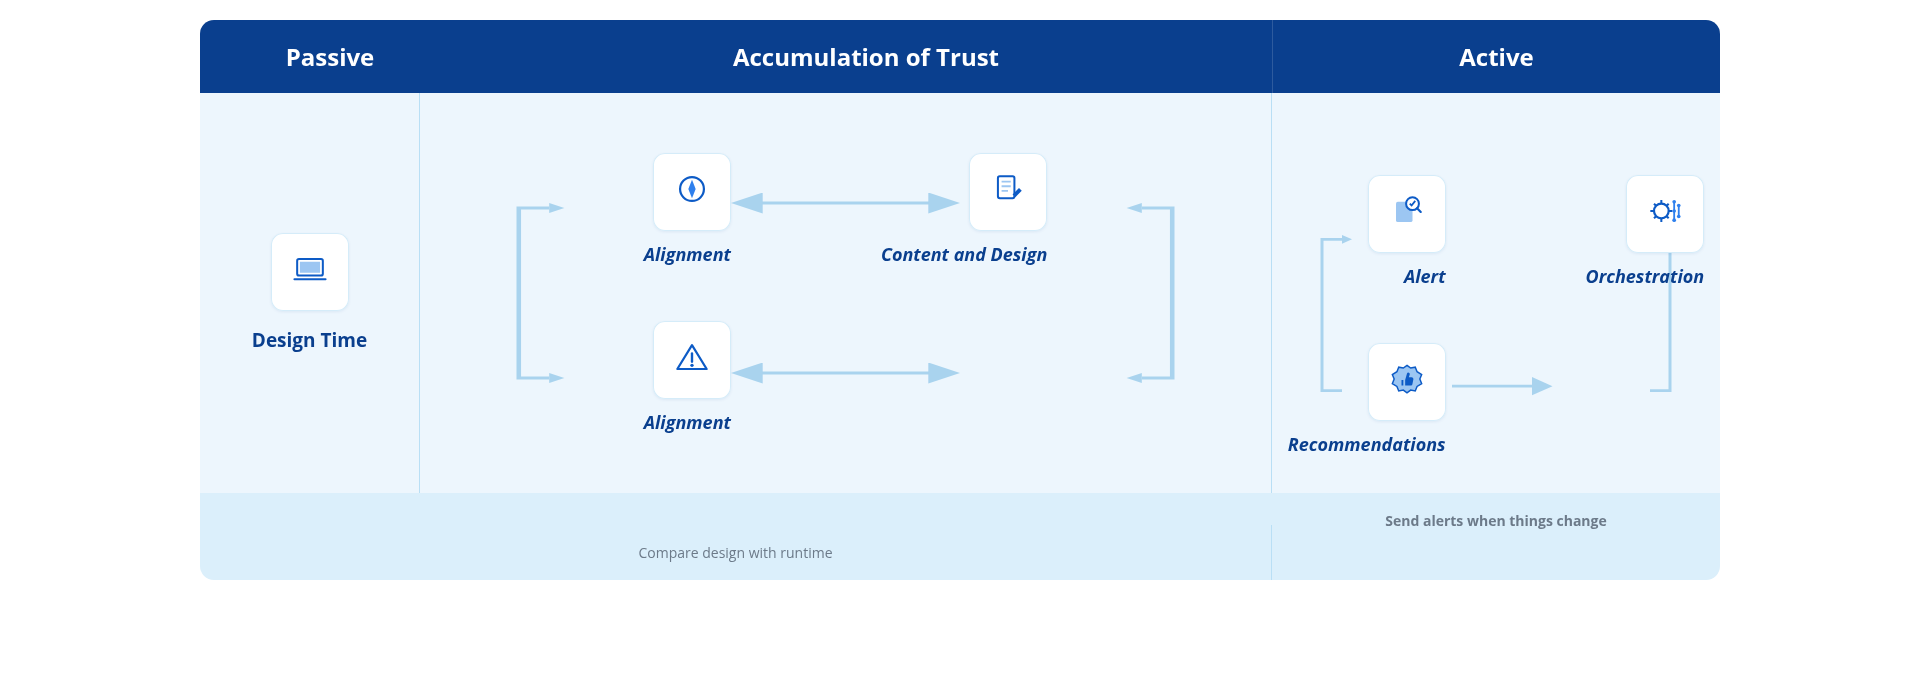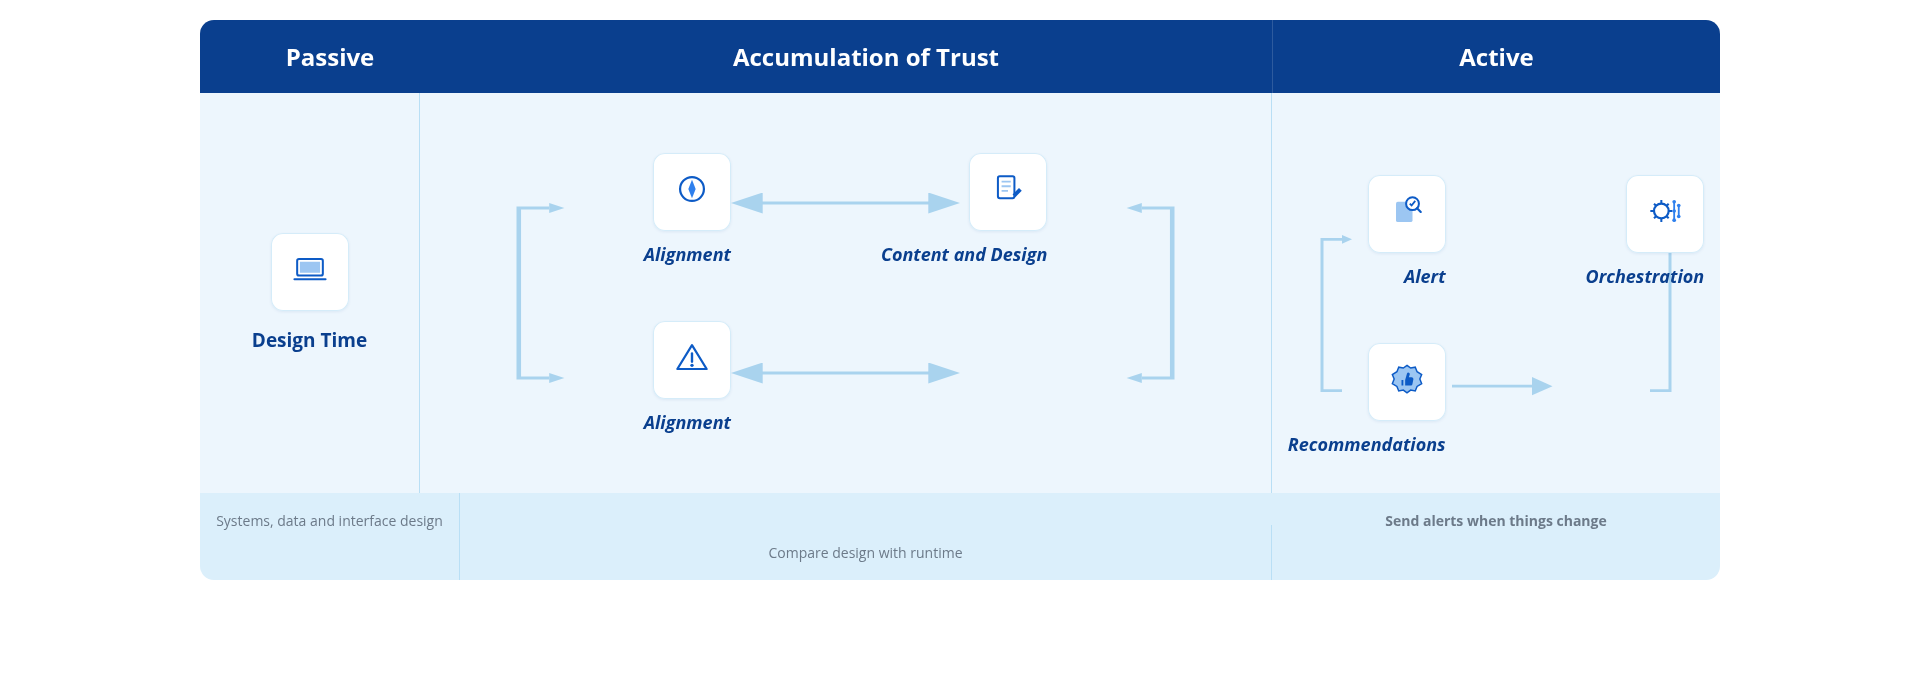--- a/index.html
+++ b/index.html
@@ -249,18 +249,17 @@
           </span>
             </div>
           <div class="label">Recommendations</div>
         </div>
       </div>
     </div>
 
   </div>
 
   <div class="foot-row">
-    <div class="foot-cell fc-passive">Systems, data and interface design</div>
     <div class="foot-cell fc-compare">Compare design with runtime</div>
     <div class="foot-cell fc-active">Send alerts when things change</div>
   </div>
 
 </div>
 
 </body></html>

